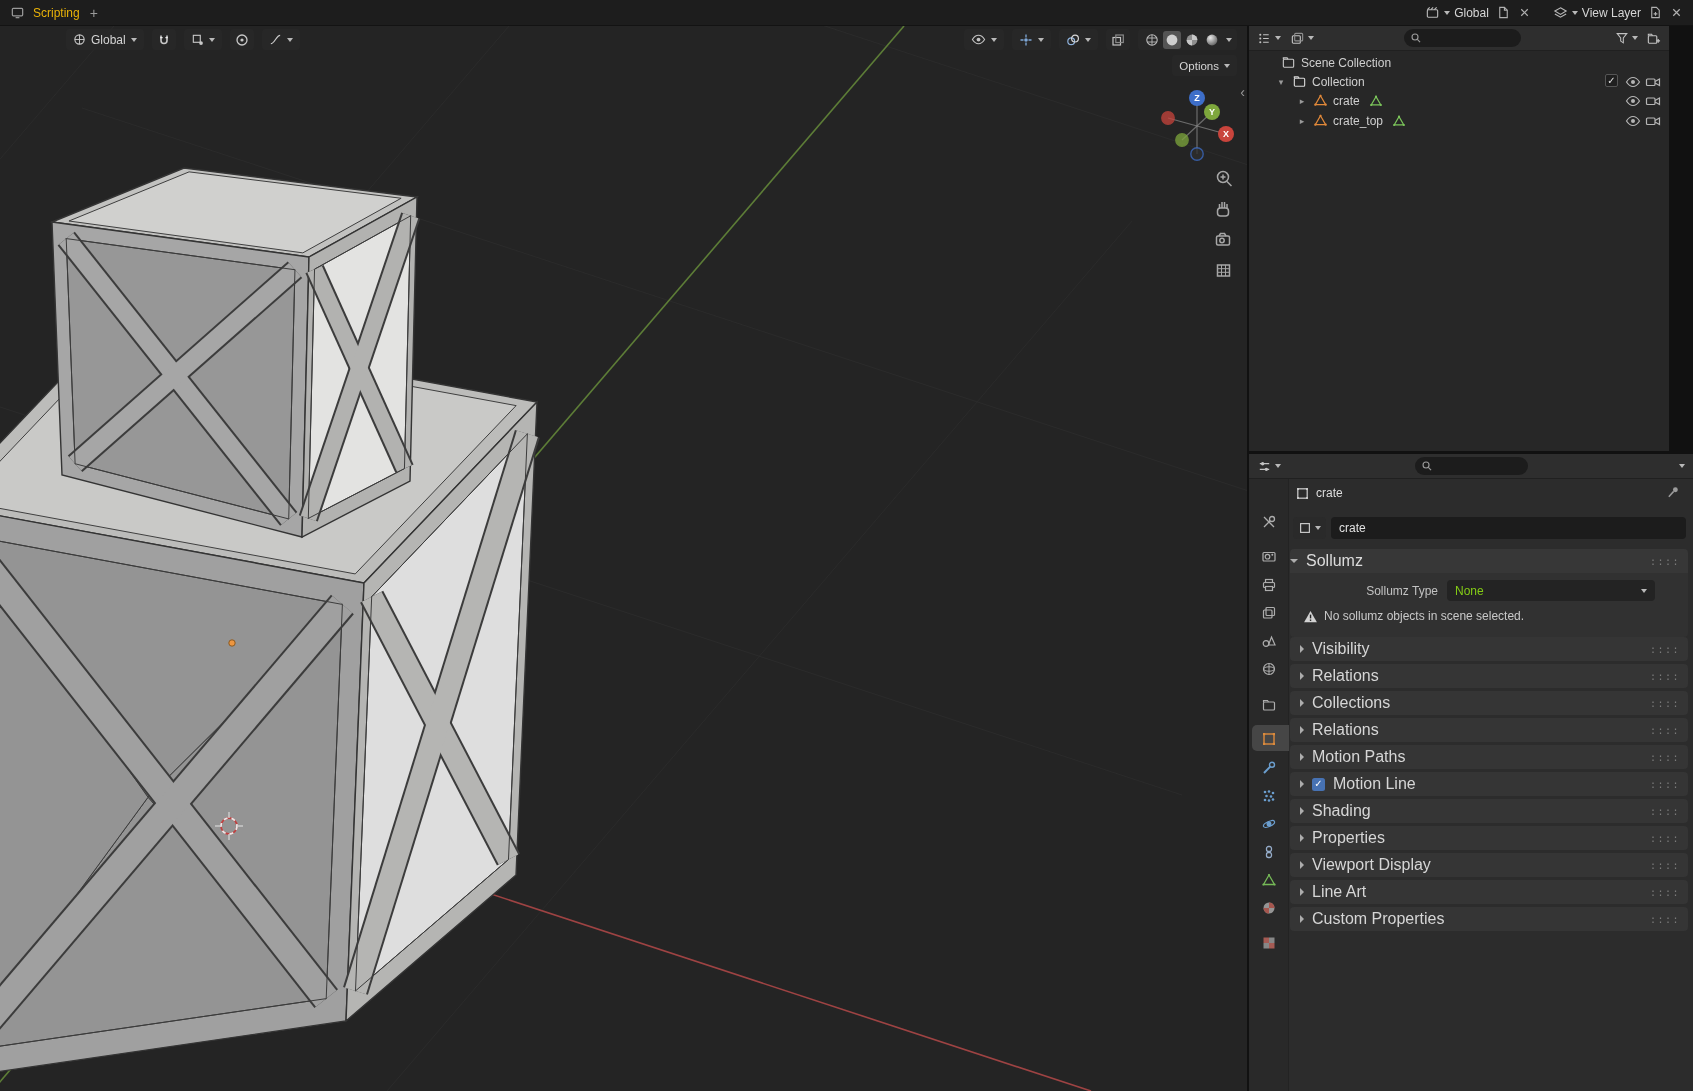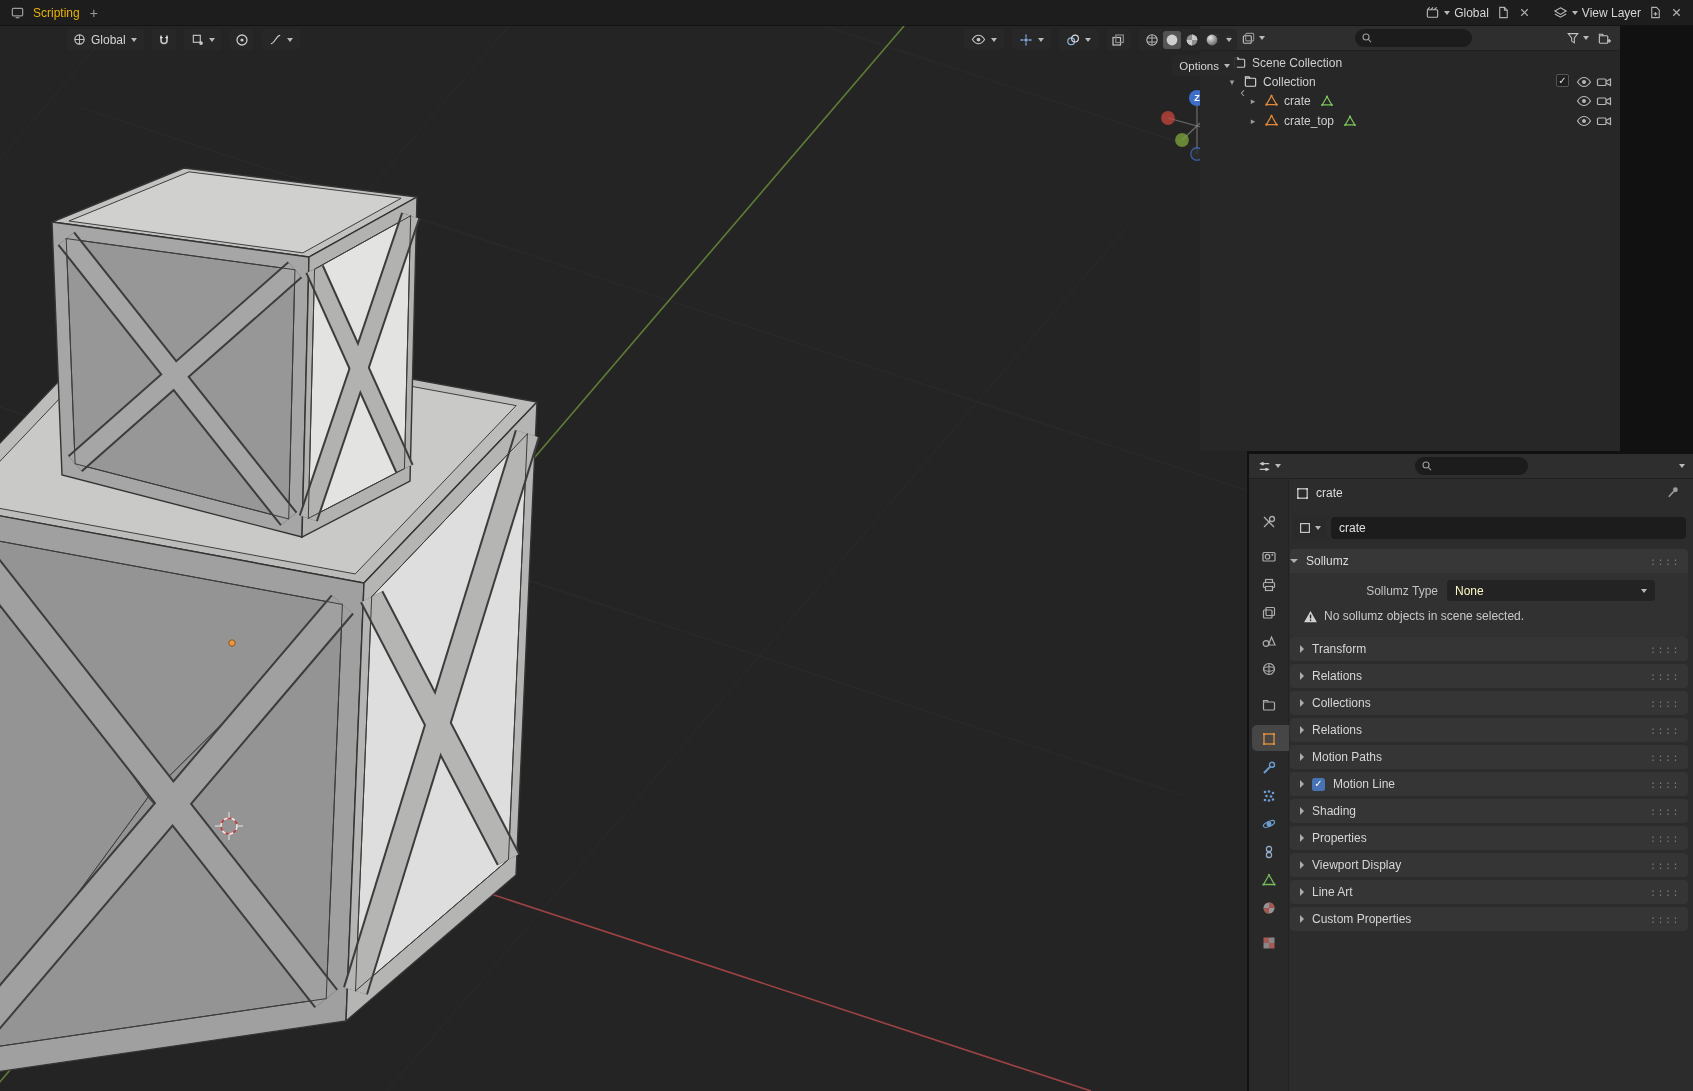--- a/index.html
+++ b/index.html
@@ -23,21 +23,21 @@
   #vp-canvas{position:absolute;left:0;top:0;width:1247px;height:1065px}
   .vph{position:absolute;top:3px;display:flex;gap:8px;align-items:flex-end;z-index:3}
   .pill{display:flex;align-items:center;gap:5px;background:rgba(40,40,40,.92);border-radius:4px;height:21px;padding:0 7px;color:#d4d4d4}
   .pill.icon-only{padding:0 5px}
   .shade-ico{display:flex;align-items:center;justify-content:center;width:18px;height:18px;border-radius:3px}
   .shade-ico.active{background:#545454}
   #vp-options{position:absolute;right:10px;top:29px;z-index:3;font-size:11.5px}
   #vp-collapse{position:absolute;right:2px;top:58px;color:#9a9a9a;font-size:14px;z-index:3}
 
   
-  #outliner{position:absolute;left:1200px;top:26px;width:420px;height:425px;background:#272727}
+  #outliner{position:absolute;left:1249px;top:26px;width:420px;height:425px;background:#272727}
   .area-header{position:absolute;left:0;top:0;right:0;height:25px;background:#2e2e2e;border-bottom:1px solid #202020;display:flex;align-items:center;padding:0 8px;gap:9px}
   .hdr-btn{display:flex;align-items:center;gap:3px}
   .search{position:absolute;top:3px;height:18px;background:#1c1c1c;border-radius:9px;display:flex;align-items:center;padding:0 6px;gap:4px}
   .search input{flex:1;background:none;border:none;outline:none;color:#d0d0d0;font-size:11px;min-width:0;font-family:inherit}
   #ol-search{left:155px;width:117px}
   .hdr-right{margin-left:auto;display:flex;align-items:center;gap:8px}
   .ol-row{position:absolute;left:0;right:0;height:19px;display:flex;align-items:center;color:#cfcfcf}
   .disc{color:#9a9a9a;font-size:9px;width:12px;text-align:center}
   .ol-label{margin-left:5px;white-space:nowrap}
   .ol-data-ico{margin-left:9px}
@@ -50,23 +50,23 @@
   #tabstrip{position:absolute;left:0;top:25px;width:40px;bottom:0;background:#292929;border-right:1px solid #232323}
   .tab{position:absolute;left:12px;width:16px;height:16px;opacity:.92}
   #tab-active-bg{position:absolute;left:3px;width:37px;height:26px;background:#464646;border-radius:5px 0 0 5px}
   #props-main{position:absolute;left:40px;top:25px;right:0;bottom:0}
   .prow{position:absolute;display:flex;align-items:center;color:#c9c9c9}
   .name-input{position:absolute;left:42px;right:7px;top:0;height:22px;background:#1c1c1c;border:none;border-radius:4px;color:#e0e0e0;padding:0 8px;font-size:12px;font-family:inherit;outline:none}
   .icon-btn{display:flex;align-items:center;gap:3px;background:#2a2a2a;border-radius:4px;height:22px;padding:0 5px}
   .panel-hd{position:absolute;left:1px;width:398px;height:24px;background:#373737;border-radius:4px 4px 0 0;display:flex;align-items:center;color:#dcdcdc}
   .panel-body{position:absolute;left:1px;width:398px;height:64px;background:#313131;border-radius:0 0 4px 4px}
   .panel-row{position:absolute;left:1px;width:398px;height:24px;background:#353535;border-radius:4px;display:flex;align-items:center;color:#d6d6d6}
-  .panel-label{margin-left:8px;font-size:12px;white-space:nowrap}
+  .panel-label{margin-left:8px;font-size:16px;white-space:nowrap}
   .dots{position:absolute;right:8px;color:#7b7b7b;font-size:10px;letter-spacing:1.5px;font-family:"DejaVu Sans Mono",monospace}
-  .dd{position:absolute;background:#232323;border-radius:4px;height:21px;display:flex;align-items:center;padding:0 8px;color:#fef9c3}
+  .dd{position:absolute;background:#232323;border-radius:4px;height:21px;display:flex;align-items:center;padding:0 8px;color:#84cc16}
   .dd .chev{margin-left:auto}
   .mini-cb{width:13px;height:13px;background:#4772b3;border-radius:2.5px;color:#fff;font-size:10px;line-height:12px;text-align:center;margin-left:8px}
   .rt-label{justify-content:flex-end;text-align:right;color:#c2c2c2}
 </style>
 </head>
 <body>
 
 <div id="topbar">
   <div class="tb-left">
     <svg width="15" height="15" viewBox="0 0 16 16">
@@ -594,21 +594,21 @@
       <svg width="15" height="15" viewBox="0 0 16 16">
           <path d="M8 2 L14.8 14 H1.2 Z" fill="#d2d2d2"></path>
           <rect x="7.3" y="6" width="1.5" height="4" fill="#222"></rect>
           <rect x="7.3" y="11.2" width="1.5" height="1.5" fill="#222"></rect>
         </svg>
       <span>No sollumz objects in scene selected.</span>
     </div>
 
     <div class="panel-row" style="top:158px">
         <span class="tri-r" style="margin-left:10px"></span>
-        <span class="panel-label">Transform</span>
+        <span class="panel-label">Visibility</span>
         <span class="dots">::::</span>
       </div>
     <div class="panel-row" style="top:185px">
         <span class="tri-r" style="margin-left:10px"></span>
         <span class="panel-label">Relations</span>
         <span class="dots">::::</span>
       </div>
     <div class="panel-row" style="top:212px">
         <span class="tri-r" style="margin-left:10px"></span>
         <span class="panel-label">Collections</span>

